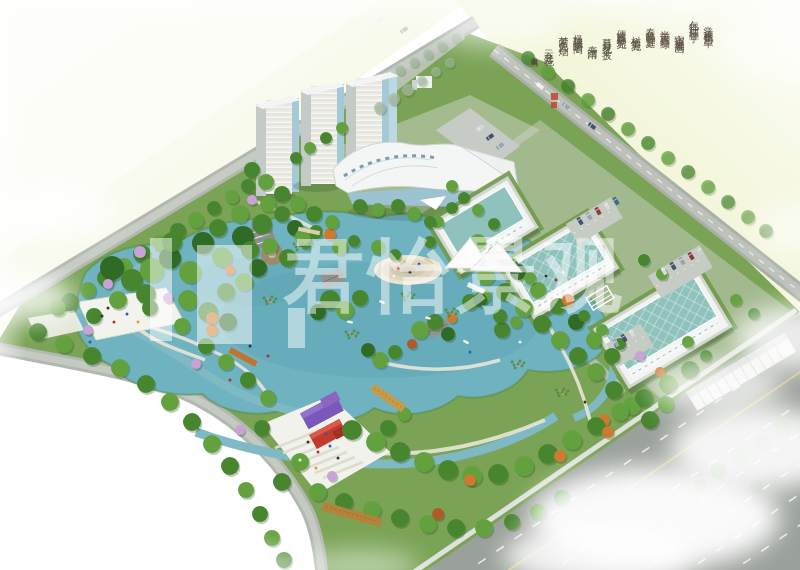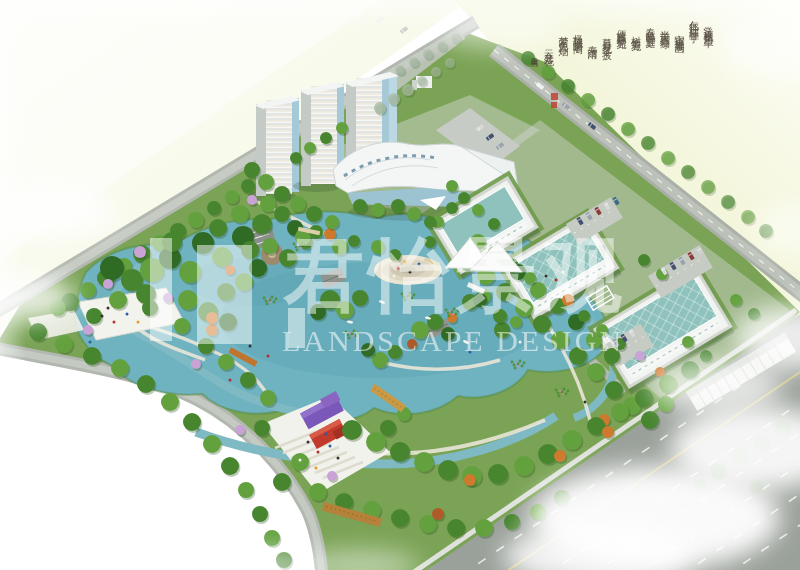--- a/index.html
+++ b/index.html
@@ -968,21 +968,20 @@
 <div class="wm-logo" id="logoBar1"></div>
 <div class="wm-logo" id="logoSq"></div>
 <div class="wm-logo" id="logoBar2"></div>
 
 <div class="wm-cn">
   <span>君</span>
   <span>怡</span>
   <span>景</span>
   <span>观</span>
 </div>
-<div class="wm-en">LANDSCAPE DESIGN</div>
 
 <div class="callig">
   <div class="col c0">常访稚私倚乙丰</div>
   <div class="col c1">乞仁伴拙应甘宇</div>
   <div class="col c2">宇宙摘其满画</div>
   <div class="col c3">半茉日雪勃绿</div>
   <div class="col c4">春色晚乾宝庭</div>
   <div class="col c5">树伯若无</div>
   <div class="col c6">便雅飘秋若无</div>
   <div class="col c7">暮日月乞冬了披</div>

